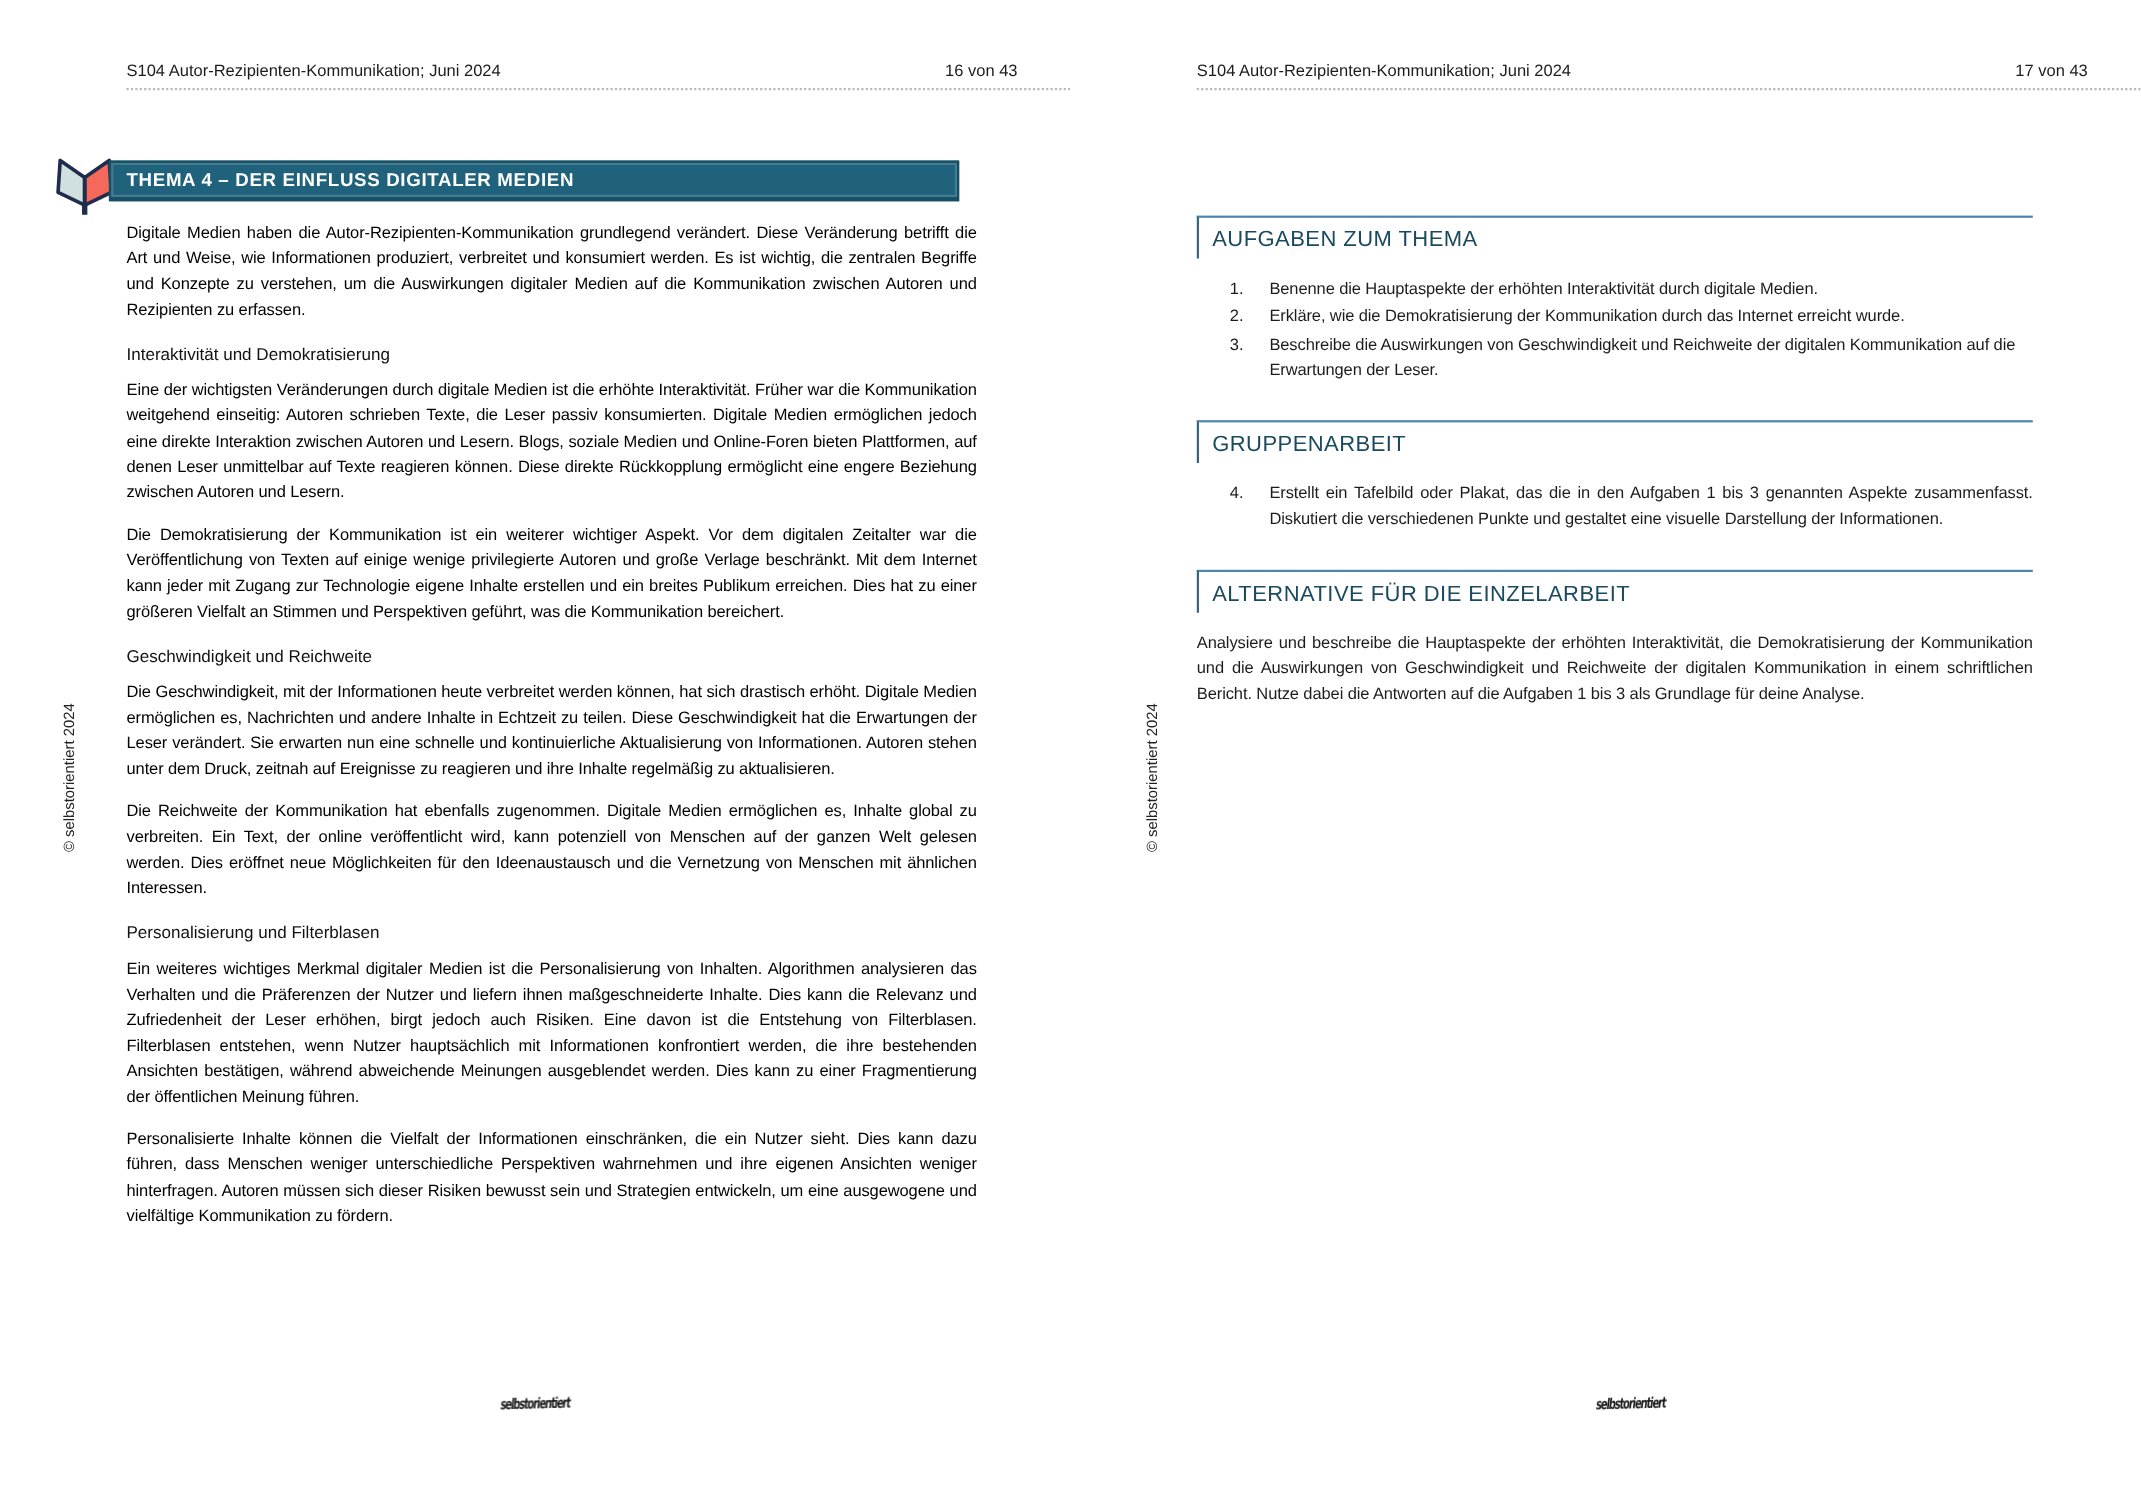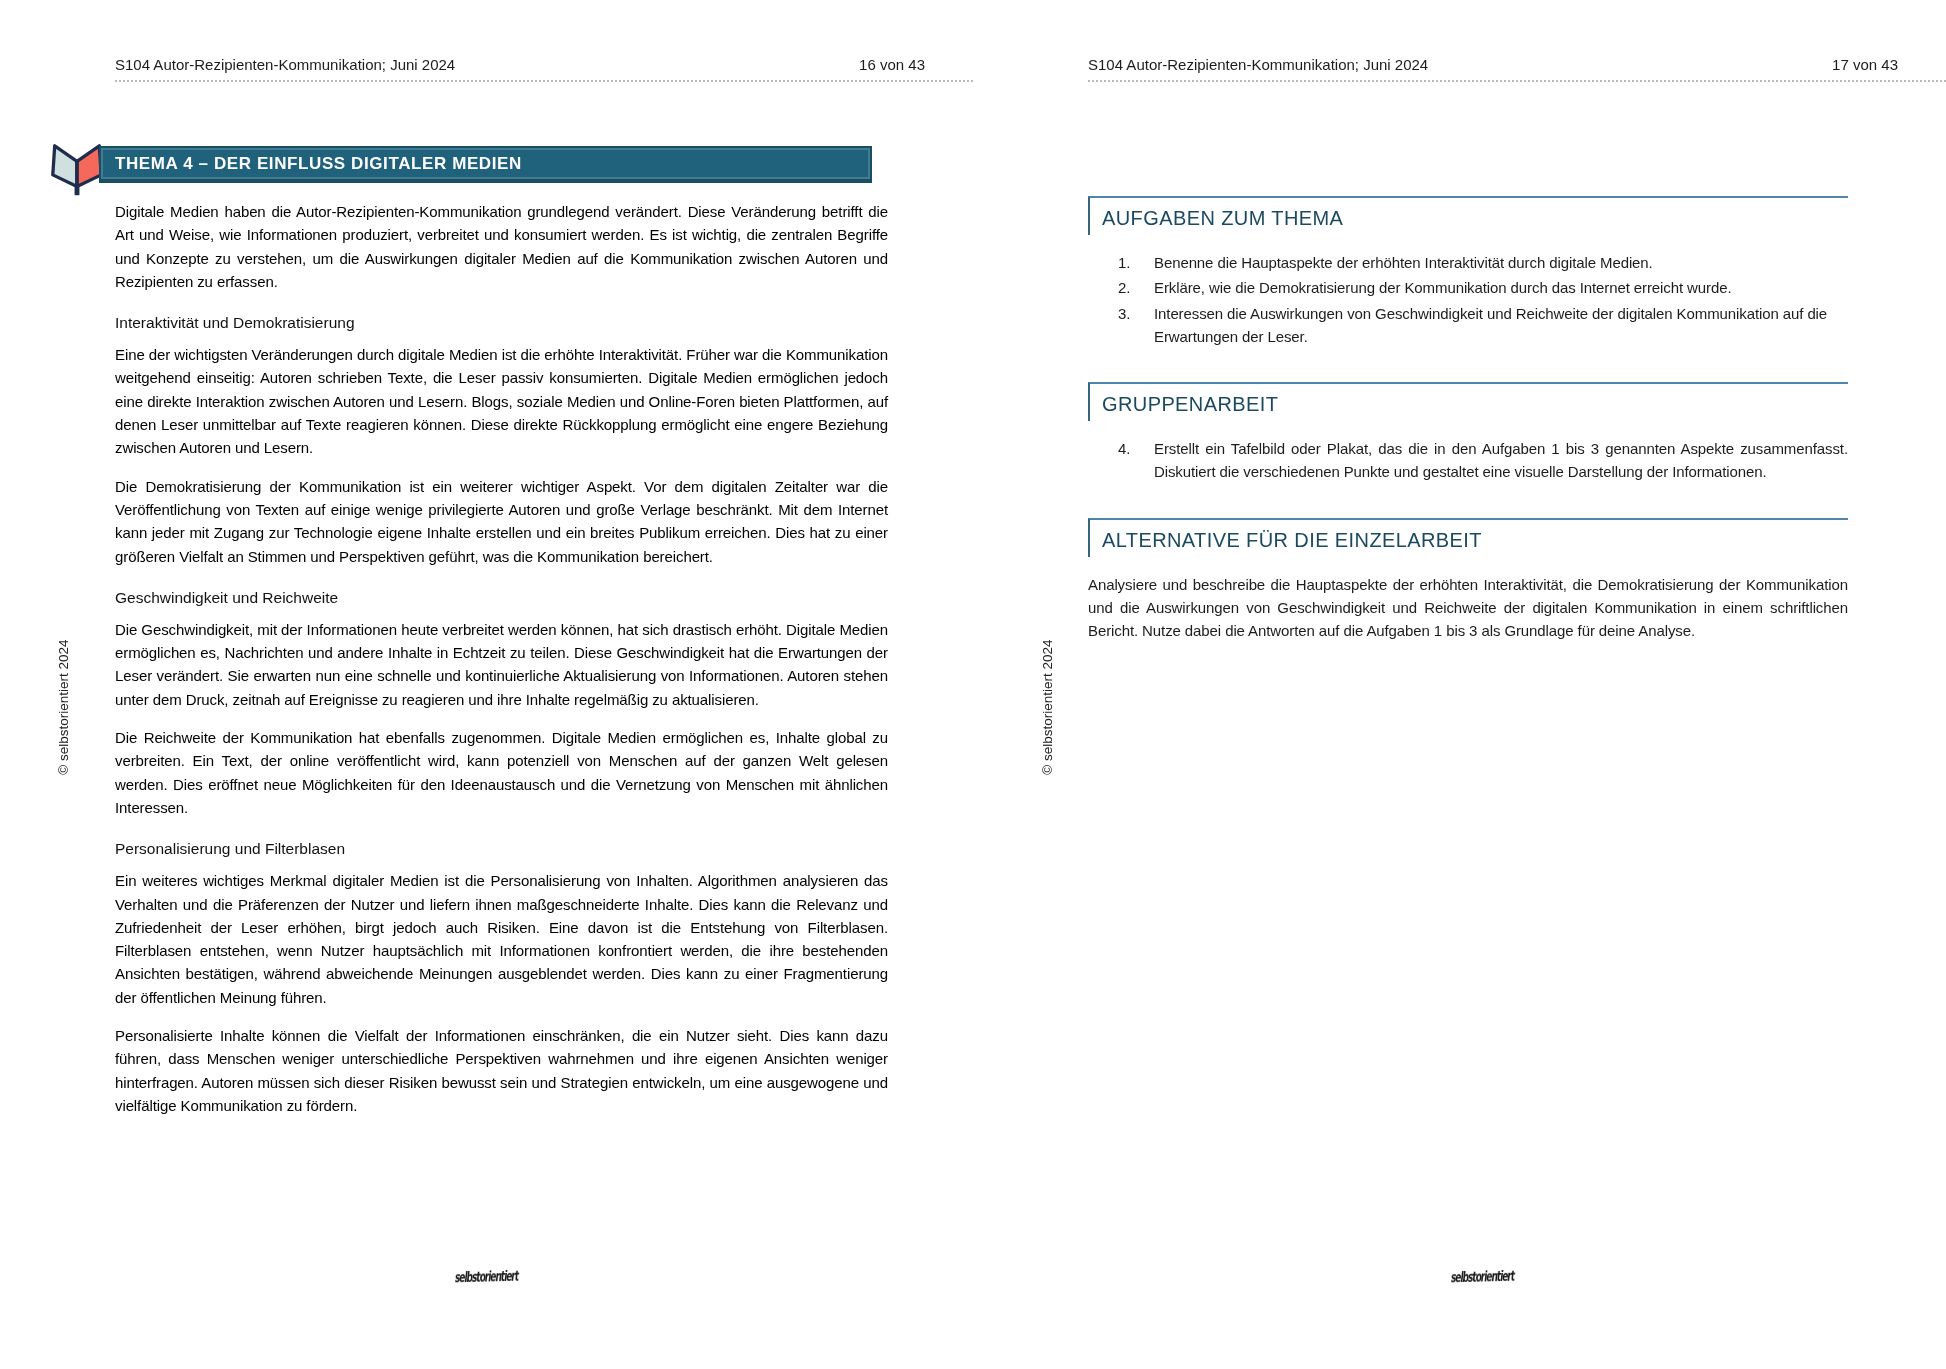--- a/index.html
+++ b/index.html
@@ -151,21 +151,21 @@
           <div class="task-item">
             <span class="num">1.</span>
             <span class="task-text">Benenne die Hauptaspekte der erhöhten Interaktivität durch digitale Medien.</span>
           </div>
           <div class="task-item">
             <span class="num">2.</span>
             <span class="task-text">Erkläre, wie die Demokratisierung der Kommunikation durch das Internet erreicht wurde.</span>
           </div>
           <div class="task-item">
             <span class="num">3.</span>
-            <span class="task-text">Interessen die Auswirkungen von Geschwindigkeit und Reichweite der digitalen Kommunikation auf die Erwartungen der Leser.</span>
+            <span class="task-text">Beschreibe die Auswirkungen von Geschwindigkeit und Reichweite der digitalen Kommunikation auf die Erwartungen der Leser.</span>
           </div>
         </div>
       </div>
 
       <div class="section">
         <div class="section-header">
           <span>GRUPPENARBEIT</span>
         </div>
         <div class="task-list">
           <div class="task-item">

